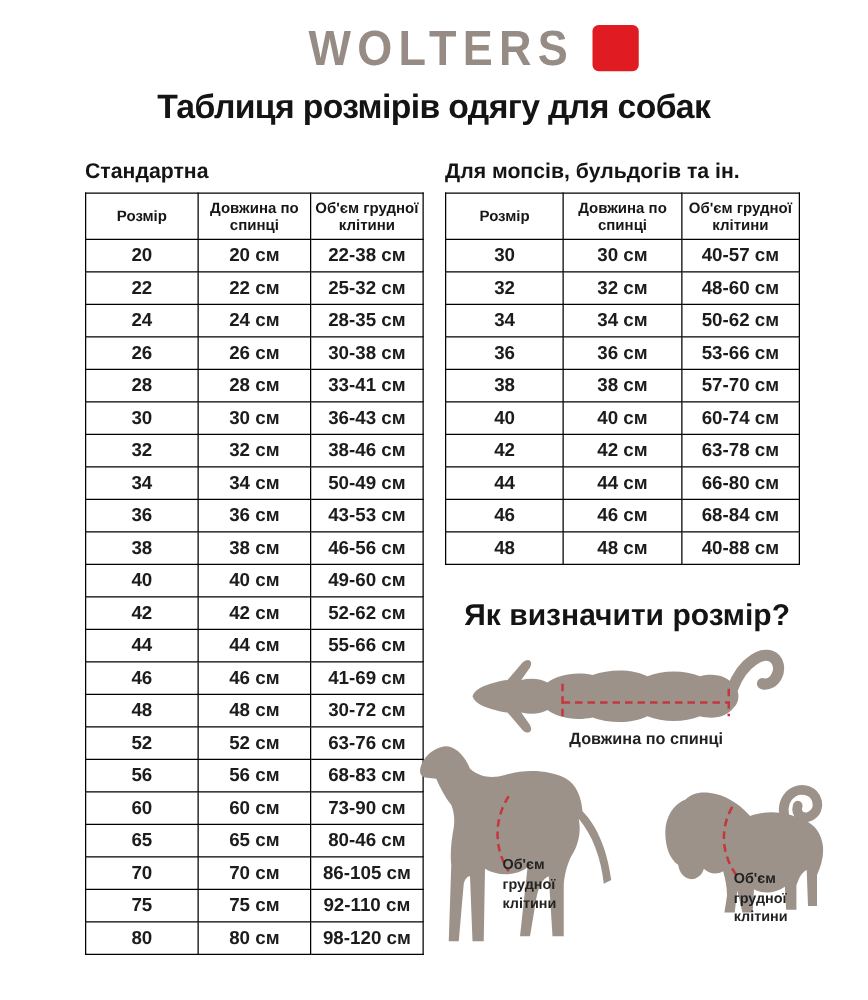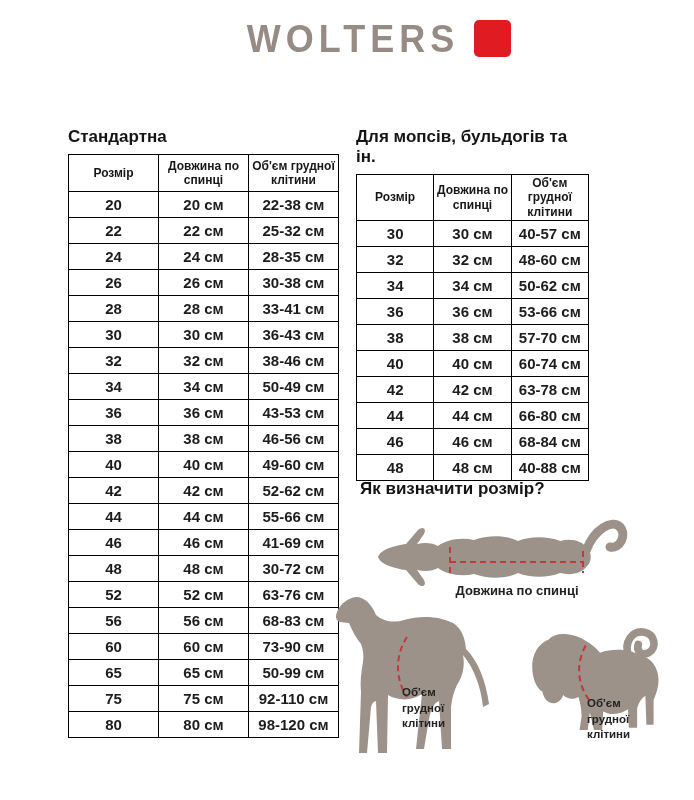--- a/index.html
+++ b/index.html
@@ -15,29 +15,29 @@
     font-family:"Liberation Sans",sans-serif;color:var(--ink);
   }
   
   .logo-row{position:absolute;top:20px;left:0;width:100%;display:flex;justify-content:center;align-items:center;gap:15px;padding-left:32px;}
   .logo-text{font-size:36px;font-weight:bold;letter-spacing:5px;color:var(--logo-gray);transform:scaleY(1.1);line-height:1;}
   .logo-square{width:37px;height:37px;background:var(--logo-red);border-radius:5px;}
   .page-title{position:absolute;top:70px;left:0;width:100%;text-align:center;font-size:27px;font-weight:bold;color:#141414;letter-spacing:-0.5px;}
   
   .tbl-section{position:absolute;}
   .tbl-section.standard{left:68px;top:127px;width:271px;}
-  .tbl-section.pugs{left:356px;top:127px;width:233px;}
+  .tbl-section.pugs{left:356px;top:127px;width:284px;}
   .tbl-title{text-align:left;font-size:17px;font-weight:bold;margin:0 0 7px 0;color:#141414;}
   table.size-table{width:100%;border-collapse:collapse;table-layout:fixed;}
   .size-table th,.size-table td{border:1.5px solid #000;text-align:center;vertical-align:middle;}
   .size-table th{font-size:12px;font-weight:bold;height:34px;line-height:1.2;padding:1px 2px;color:#161616;}
   .size-table td{font-size:15px;font-weight:bold;height:25px;padding:0;color:#1c1c1c;}
   
   .guide{position:absolute;left:320px;top:479px;width:374px;height:321px;}
-  .guide-title{position:absolute;top:0;left:40px;width:300px;text-align:left;font-size:17px;font-weight:bold;color:#141414;}
+  .guide-title{position:absolute;top:0;left:12px;width:300px;text-align:right;font-size:24px;font-weight:bold;color:#141414;}
   .topview-svg{position:absolute;left:50px;top:36px;}
   .back-label{position:absolute;top:104px;left:77px;width:240px;text-align:center;font-size:13px;font-weight:bold;color:#222;}
   .standing-svg{position:absolute;left:5px;top:116px;}
   .bulldog-svg{position:absolute;left:206px;top:146px;}
   .chest-label{position:absolute;font-size:11.5px;font-weight:bold;line-height:1.35;color:#222;}
   .chest-label.standing{left:82px;top:206px;}
   .chest-label.bulldog{left:267px;top:217px;}
   .chest-label span{display:block;}
   .silhouette{fill:var(--sil);}
   .tail-stroke{fill:none;stroke:var(--sil);stroke-linecap:round;}
@@ -46,20 +46,21 @@
 </head>
 <body>
 
 <div class="page">
 
   <div class="logo-row">
     <span class="logo-text">WOLTERS</span>
     <span class="logo-square"></span>
   </div>
 
+  <div class="page-title">Таблиця розмірів одягу для собак</div>
 
   <div class="tbl-section standard">
     <div class="tbl-title">Стандартна</div>
     <table class="size-table">
       <thead>
         <tr>
           <th>Розмір</th>
           <th>Довжина по спинці</th>
           <th>Об'єм грудної клітини</th>
         </tr>
@@ -151,21 +152,26 @@
             <td>68-83 см</td>
           </tr>
           <tr>
             <td>60</td>
             <td>60 см</td>
             <td>73-90 см</td>
           </tr>
           <tr>
             <td>65</td>
             <td>65 см</td>
-            <td>50-99 см</td>
+            <td>80-46 см</td>
+          </tr>
+          <tr>
+            <td>70</td>
+            <td>70 см</td>
+            <td>86-105 см</td>
           </tr>
           <tr>
             <td>75</td>
             <td>75 см</td>
             <td>92-110 см</td>
           </tr>
           <tr>
             <td>80</td>
             <td>80 см</td>
             <td>98-120 см</td>

